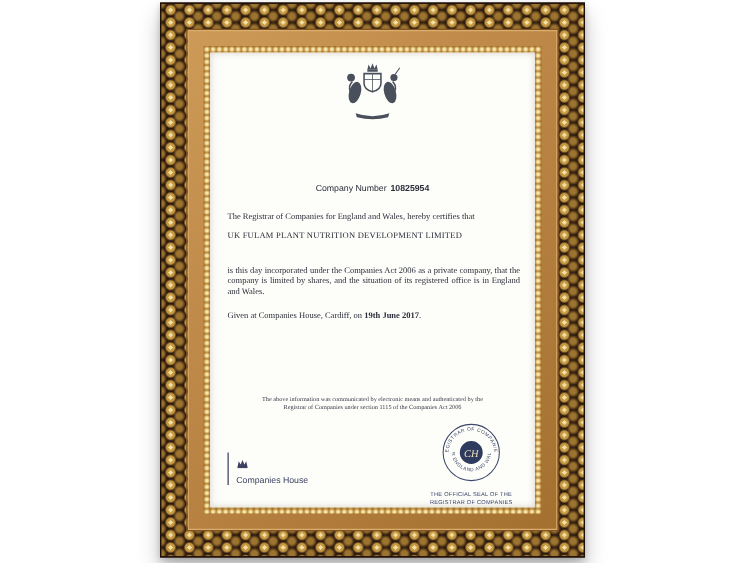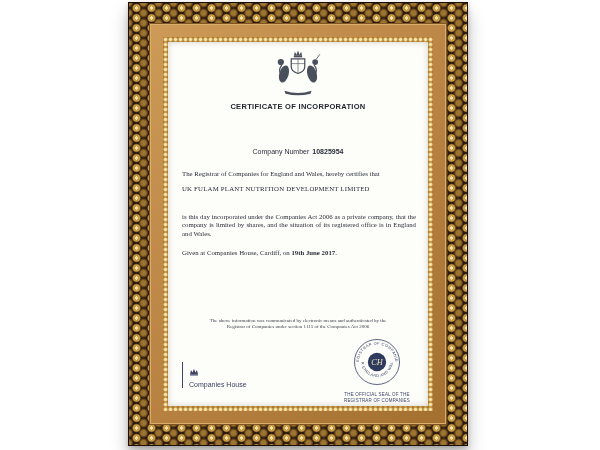--- a/index.html
+++ b/index.html
@@ -94,21 +94,20 @@
               <path d="M29 33 q-7 8 -3 15" fill="none" stroke-width="2.4"></path>
               <ellipse cx="87" cy="50" rx="9" ry="17" transform="rotate(-16 87 50)" stroke="none"></ellipse>
               <circle cx="93" cy="27" r="5.5" stroke="none"></circle>
               <path d="M95 22 l7 -10" fill="none" stroke-width="1.6"></path>
               <path d="M91 33 q7 8 3 15" fill="none" stroke-width="2.4"></path>
               <path d="M34 82 q26 9 52 0 l-2 6 q-24 6 -48 0 z" stroke="none"></path>
             </g>
           </svg>
 
           <div class="title">
-            <div>CERTIFICATE OF INCORPORATION</div>
           </div>
 
           <div class="compno">
             <span>Company Number</span><b>10825954</b>
           </div>
 
           <div class="line-registrar">The Registrar of Companies for England and Wales, hereby certifies that</div>
           <div class="line-name">UK FULAM PLANT NUTRITION DEVELOPMENT LIMITED</div>
           <div class="para">is this day incorporated under the Companies Act 2006 as a private company, that the company is limited by shares, and the situation of its registered office is in England and Wales.</div>
           <div class="given">

